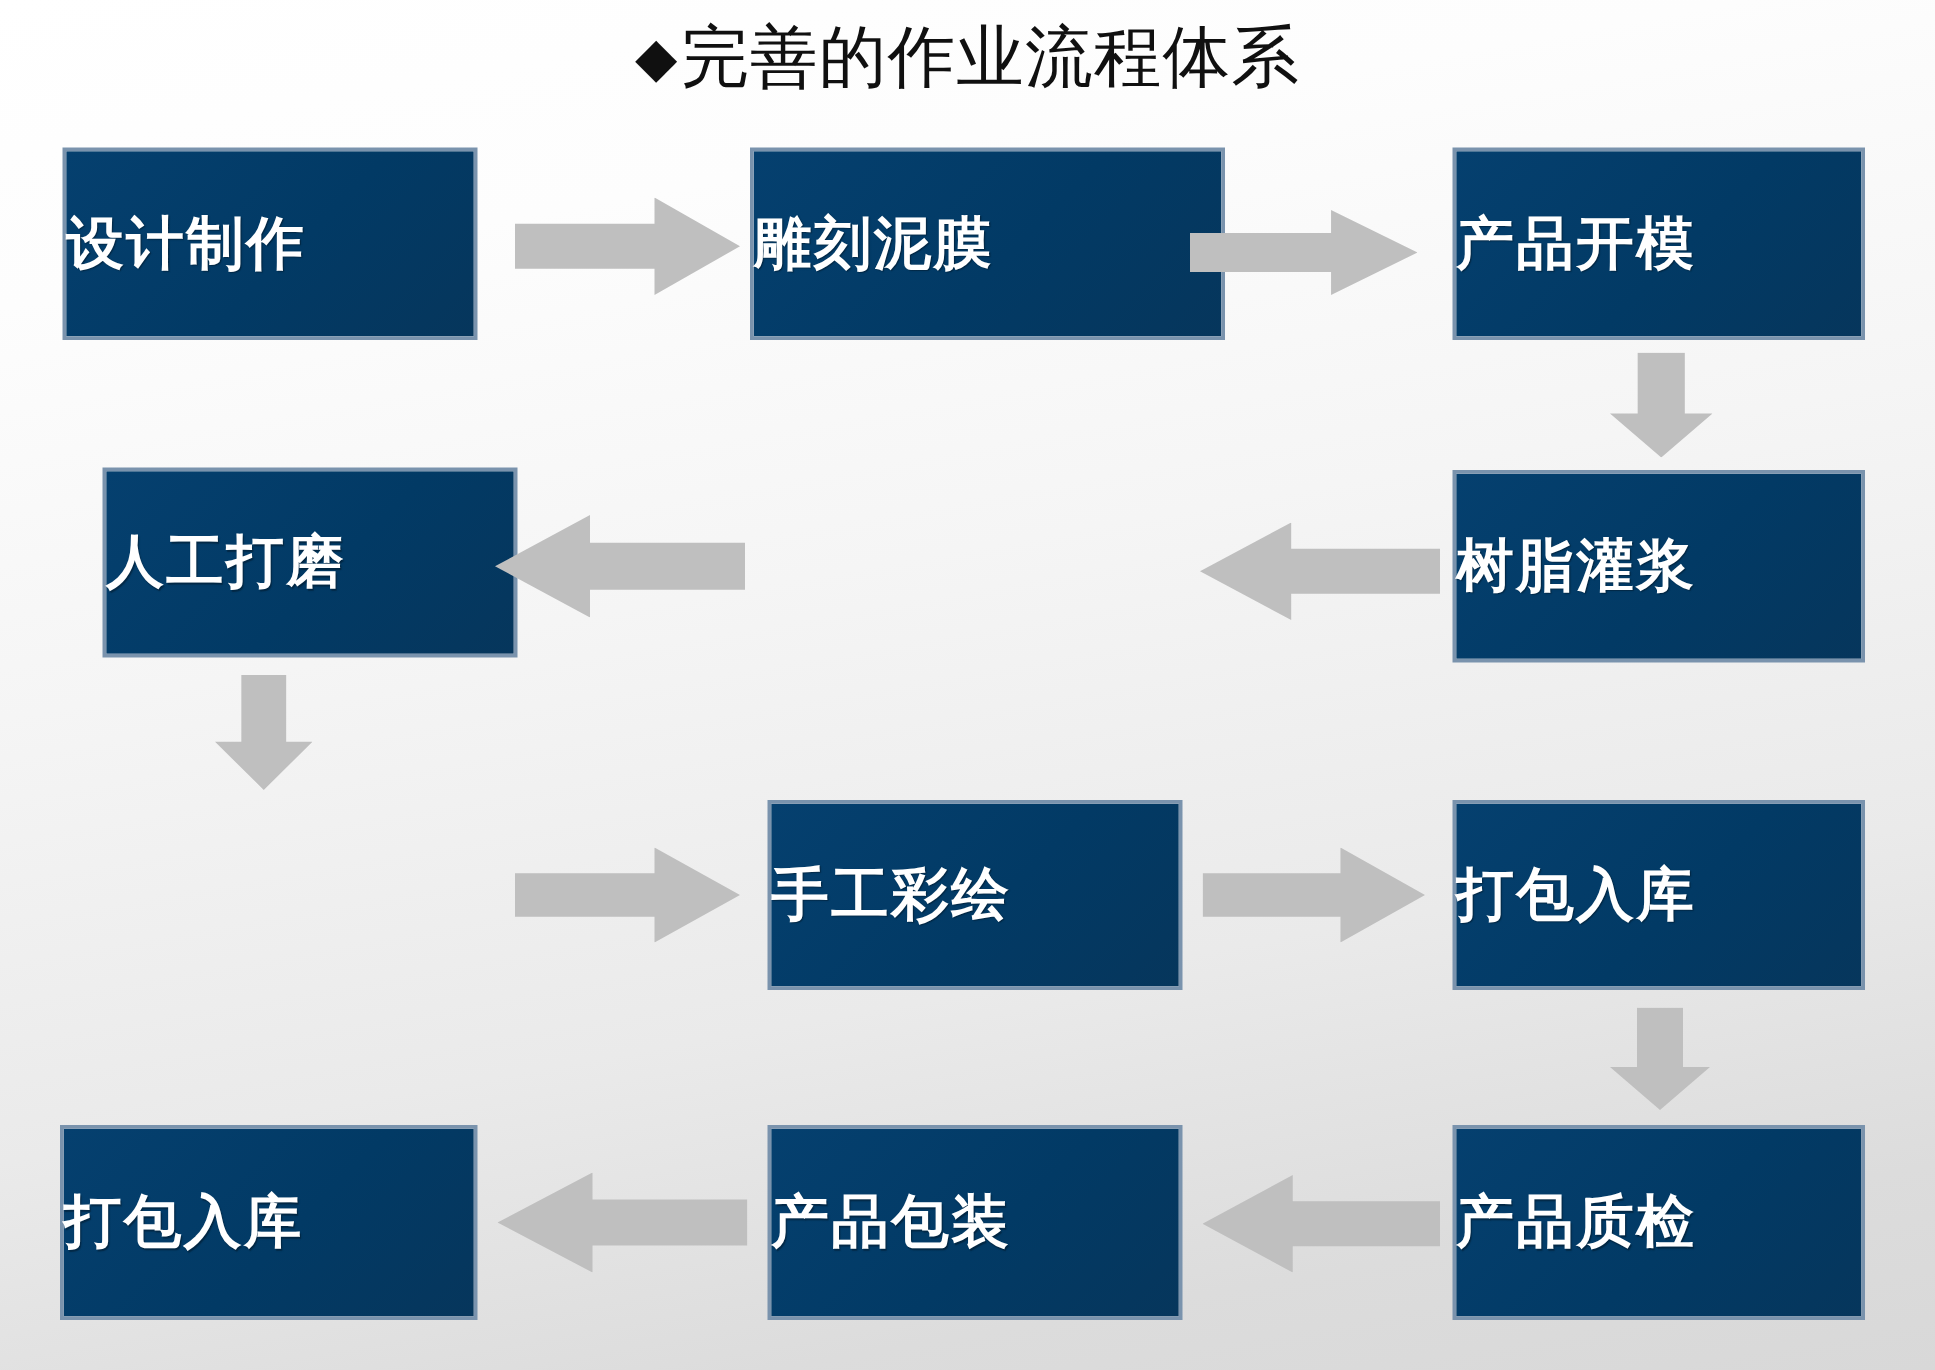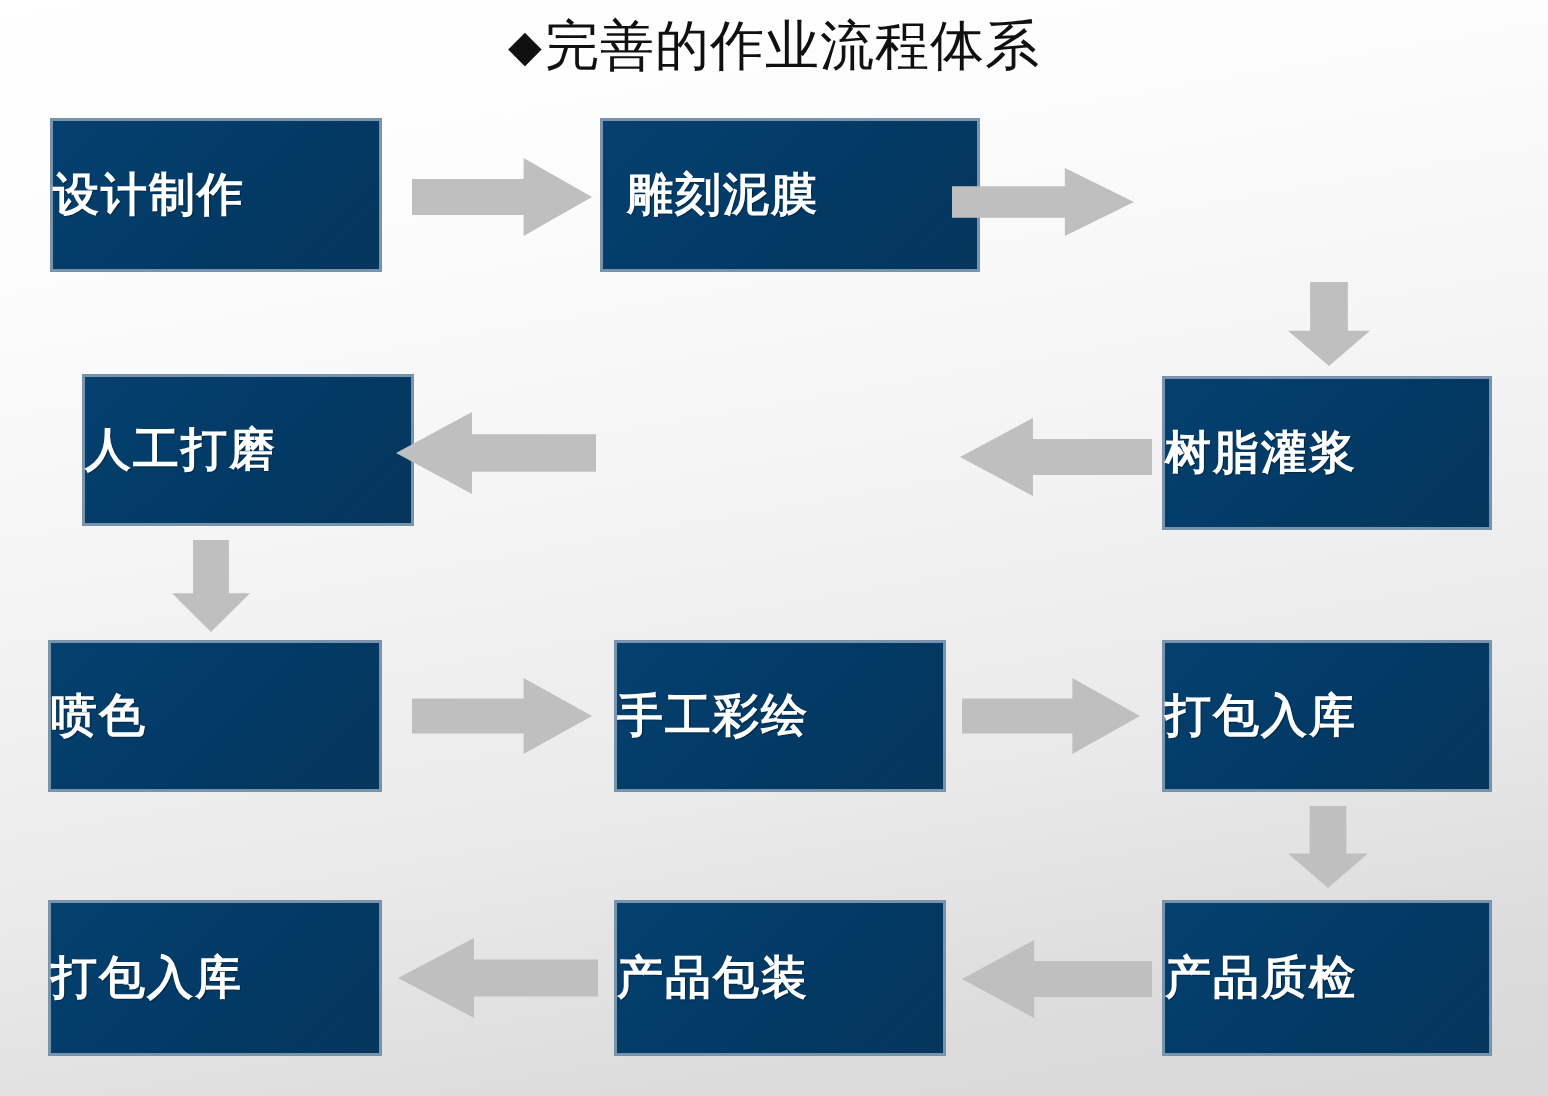--- a/index.html
+++ b/index.html
@@ -88,47 +88,47 @@
   <div id="title">
     <span class="diamond">◆</span><span>完善的作业流程体系</span>
   </div>
 
   <div class="node" style="left:50px; top:118px; width:332px; height:154px;">
     <span>设计制作</span>
   </div>
 
   <div class="arrow right" style="left:412px; top:158px; width:180px; height:78px;"></div>
 
-  <div class="node" style="left:600px; top:118px; width:380px; height:154px;padding-left:24px;">
+  <div class="node" style="left:600px; top:118px; width:380px; height:154px;">
     <span>雕刻泥膜</span>
   </div>
 
   <div class="arrow right" style="left:952px; top:168px; width:182px; height:68px;"></div>
 
+  <div class="node" style="left:1162px; top:118px; width:330px; height:154px;">
+    <span>产品开模</span>
+  </div>
 
   <div class="arrow down" style="left:1288px; top:282px; width:82px; height:84px;"></div>
 
   <div class="node" style="left:50px; top:374px; width:332px; height:152px;margin-left:32px;">
     <span>人工打磨</span>
   </div>
 
   <div class="arrow left" style="left:396px; top:412px; width:200px; height:82px;"></div>
 
 
   <div class="arrow left" style="left:960px; top:418px; width:192px; height:78px;"></div>
 
   <div class="node" style="left:1162px; top:376px; width:330px; height:154px;">
     <span>树脂灌浆</span>
   </div>
 
   <div class="arrow down" style="left:172px; top:540px; width:78px; height:92px;"></div>
 
-  <div class="node" style="left:48px; top:640px; width:334px; height:152px;">
-    <span>喷色</span>
-  </div>
 
   <div class="arrow right" style="left:412px; top:678px; width:180px; height:76px;"></div>
 
   <div class="node" style="left:614px; top:640px; width:332px; height:152px;">
     <span>手工彩绘</span>
   </div>
 
   <div class="arrow right" style="left:962px; top:678px; width:178px; height:76px;"></div>
 
   <div class="node" style="left:1162px; top:640px; width:330px; height:152px;">

